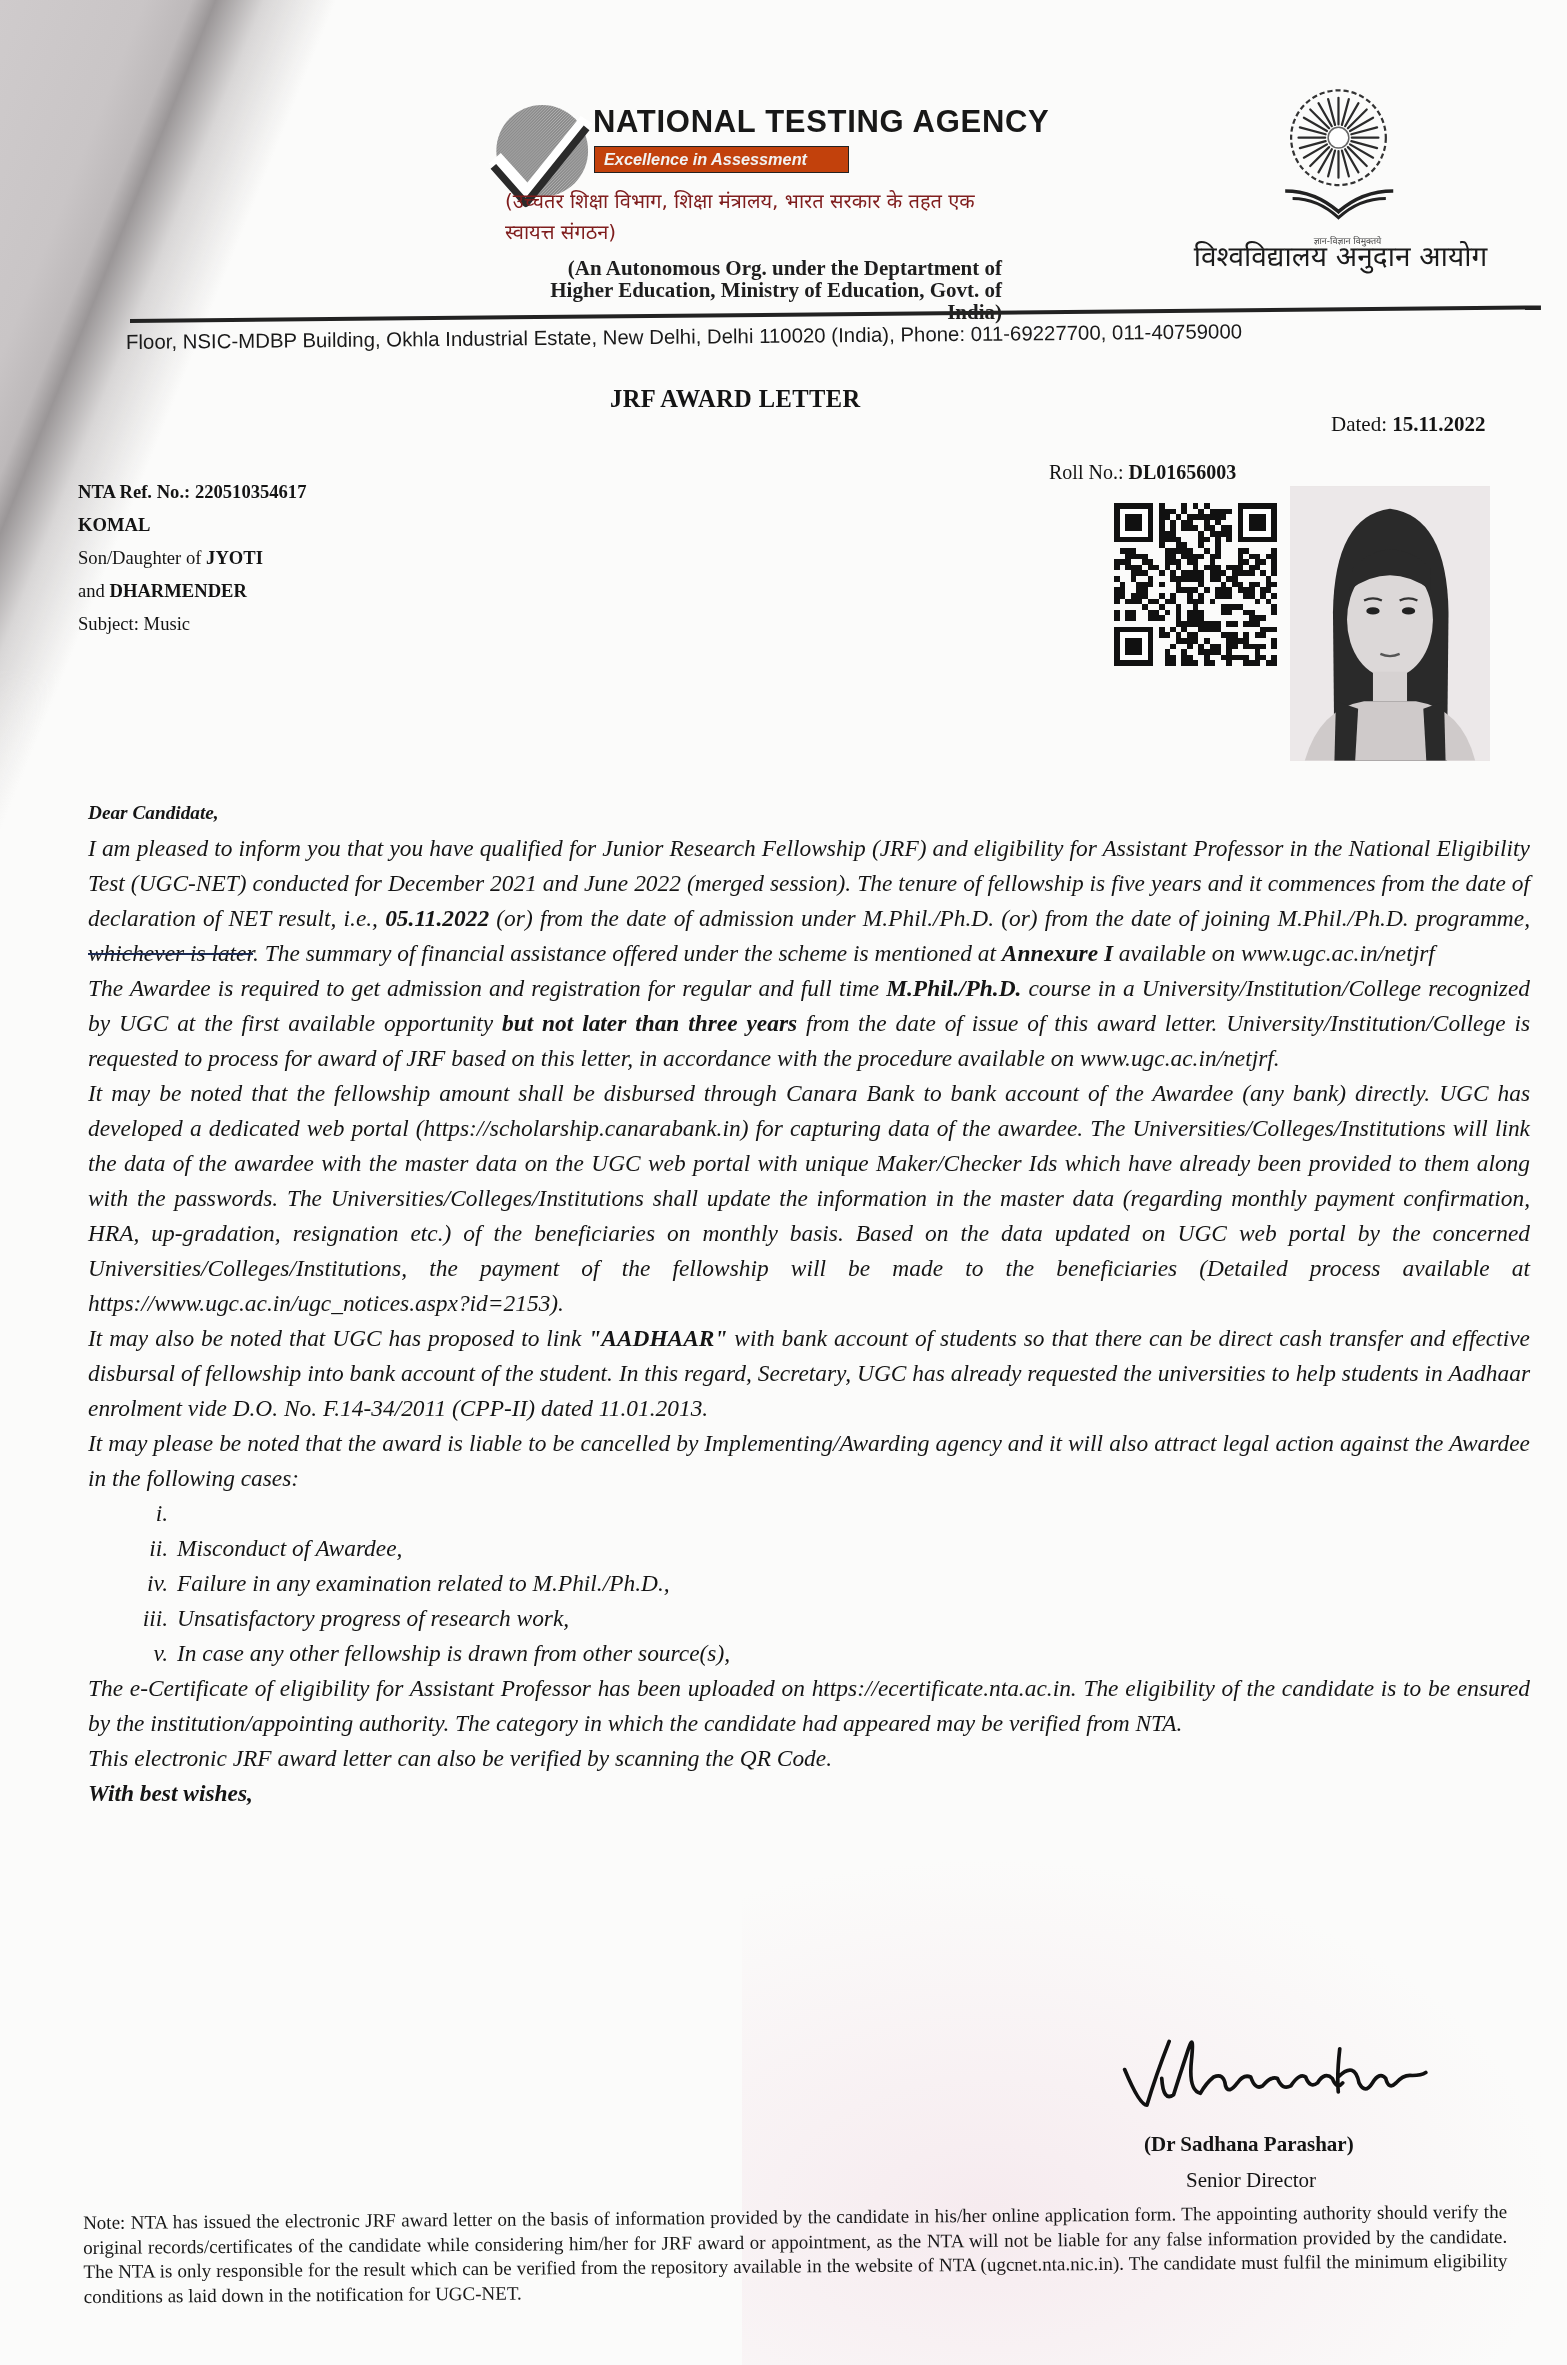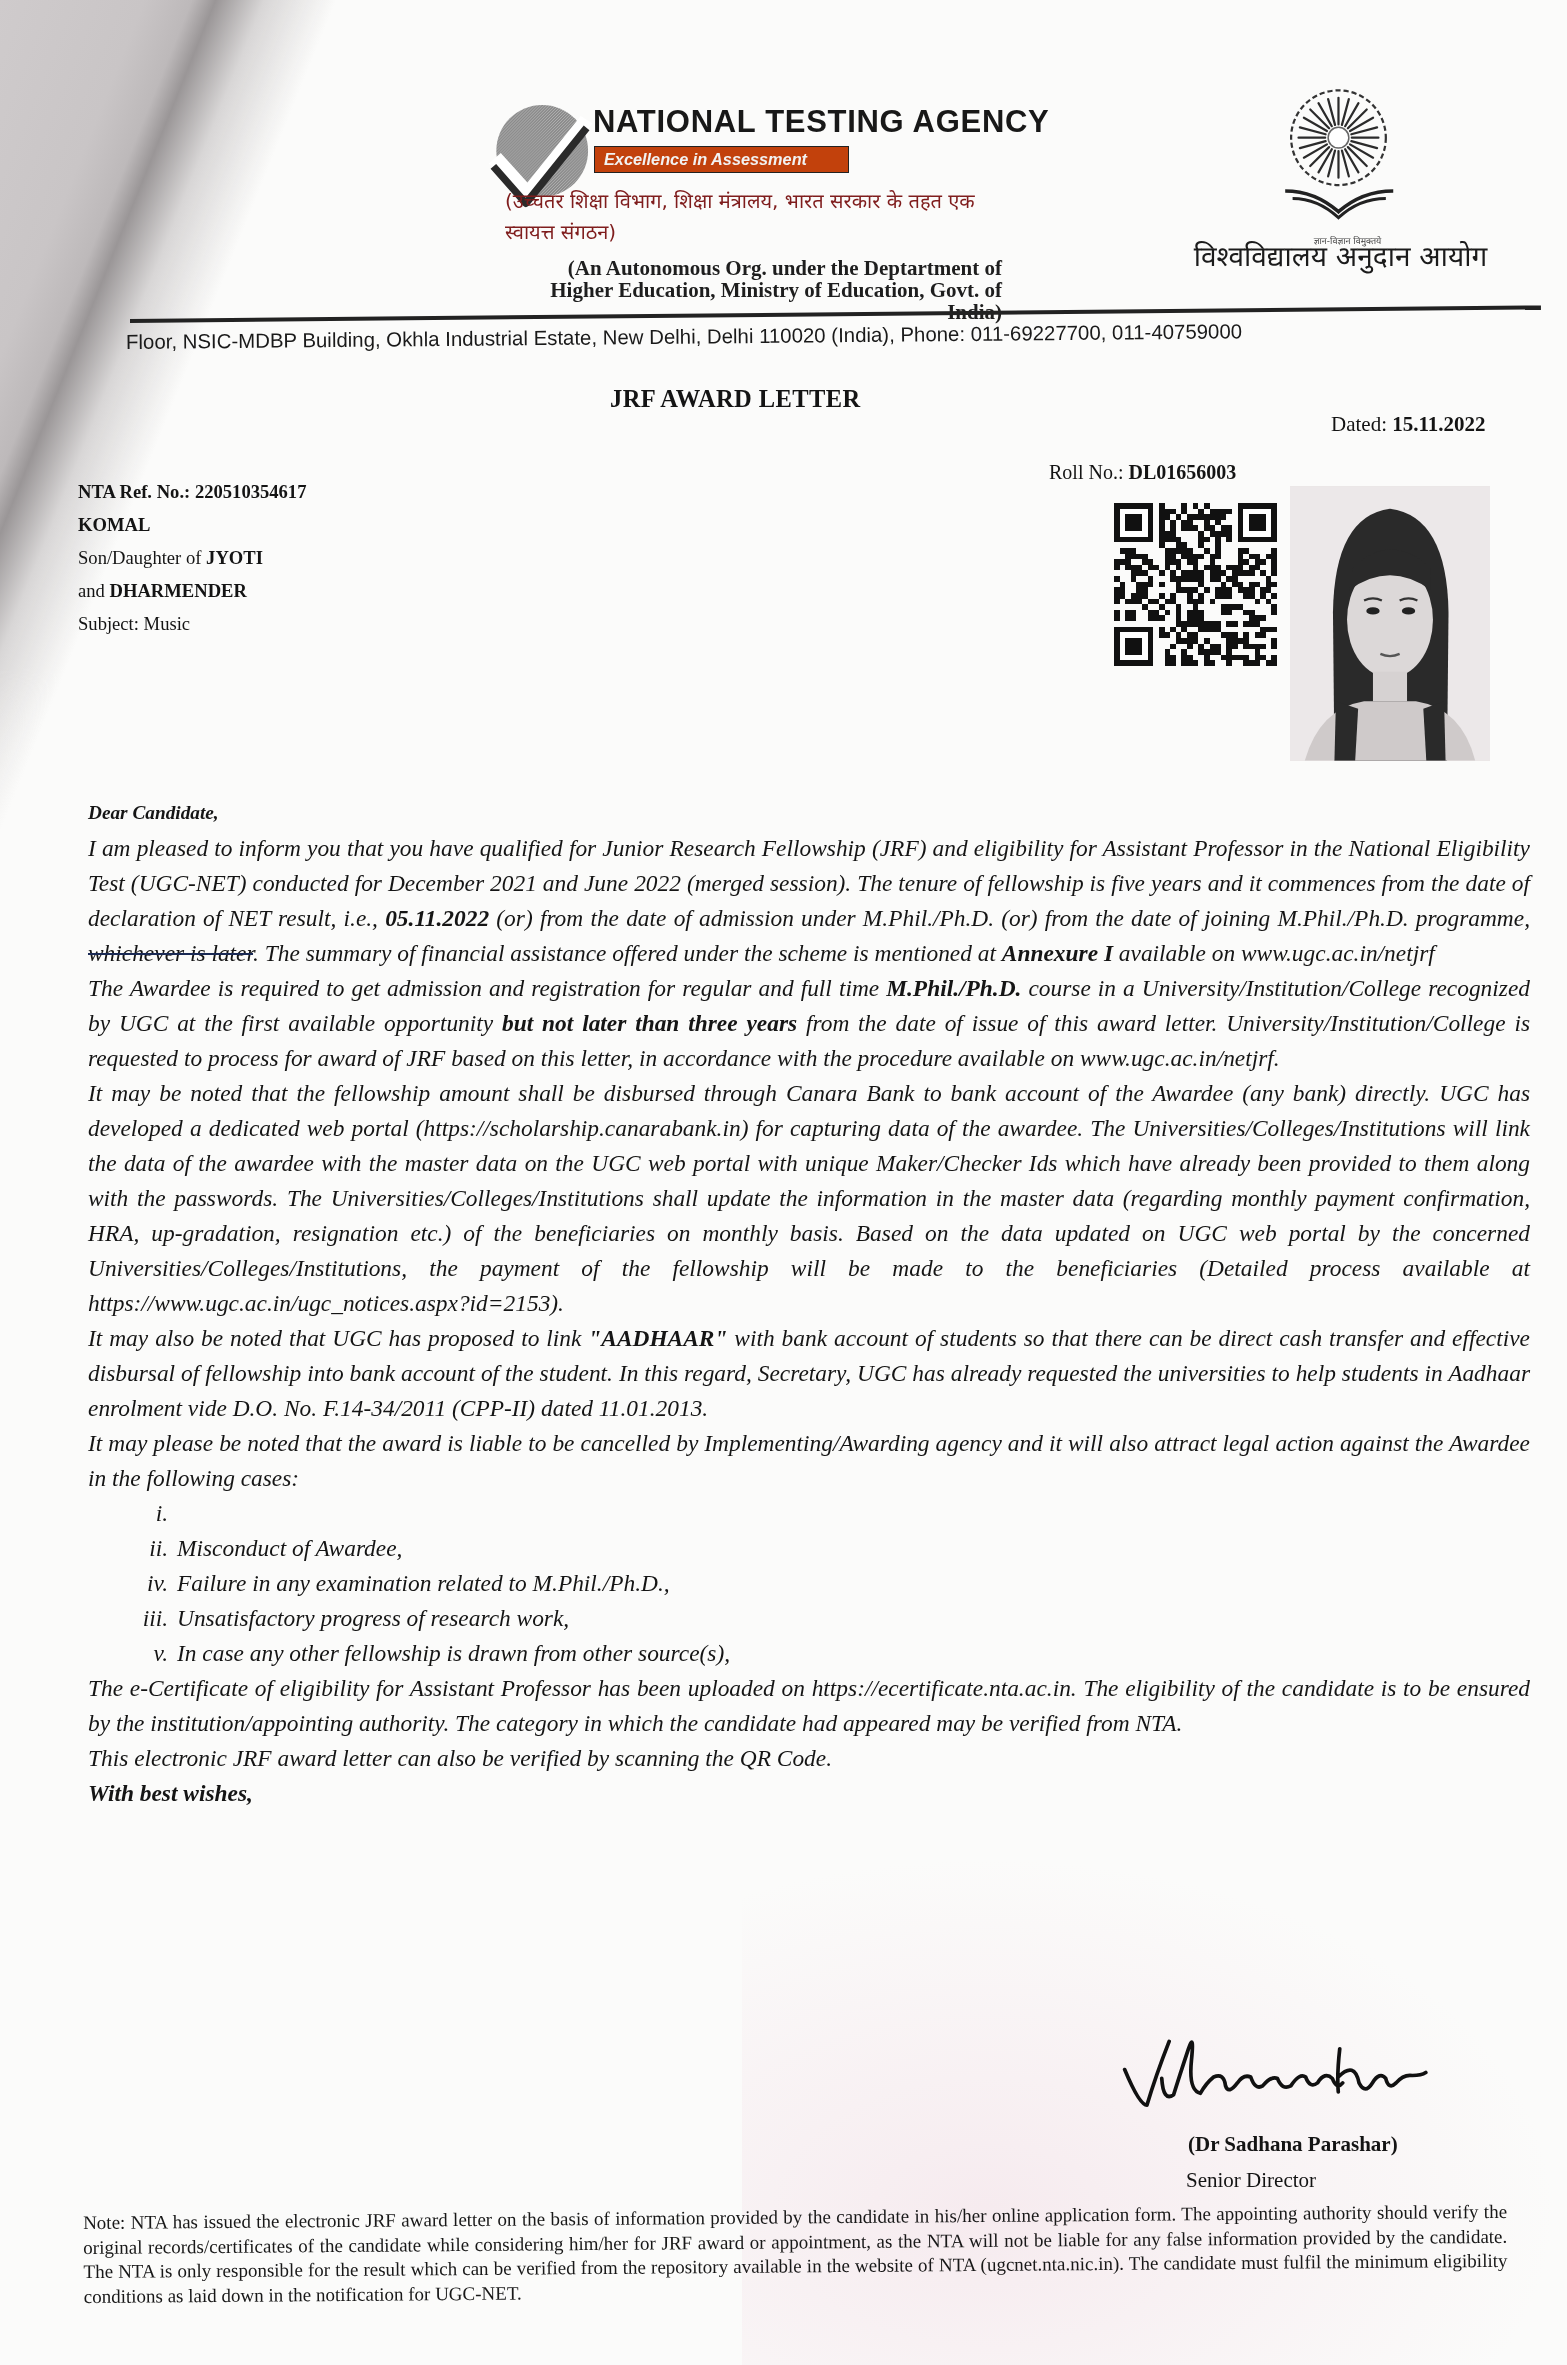--- a/index.html
+++ b/index.html
@@ -102,21 +102,21 @@
     .body b { font-weight: bold; }
     .body .strike { text-decoration: line-through; text-decoration-color: #1a2a55; }
     .body ol { list-style: none; margin: 0; padding: 0; }
     .body li { display: flex; padding-left: 0; }
     .body li .num { width: 89px; text-align: right; padding-right: 9px; flex: none; }
     .body .best { font-weight: bold; }
 
     
     .signature { position: absolute; left: 1117px; top: 2031px; width: 312px; height: 89px; }
     .signer-name {
-      position: absolute; left: 1188px; top: 2132px; font-weight: bold; font-size: 21px; white-space: nowrap;
+      position: absolute; left: 1144px; top: 2132px; font-weight: bold; font-size: 21px; white-space: nowrap;
     }
     .signer-title {
       position: absolute; left: 1186px; top: 2168px; font-size: 21px; white-space: nowrap;
     }
 
     
     .note {
       position: absolute; left: 83px; top: 2211px; width: 1424px;
       font-family: "Liberation Serif", serif; font-size: 19px; line-height: 24.5px; text-align: justify;
       color: #181818; transform: rotate(-0.45deg); transform-origin: left top;

